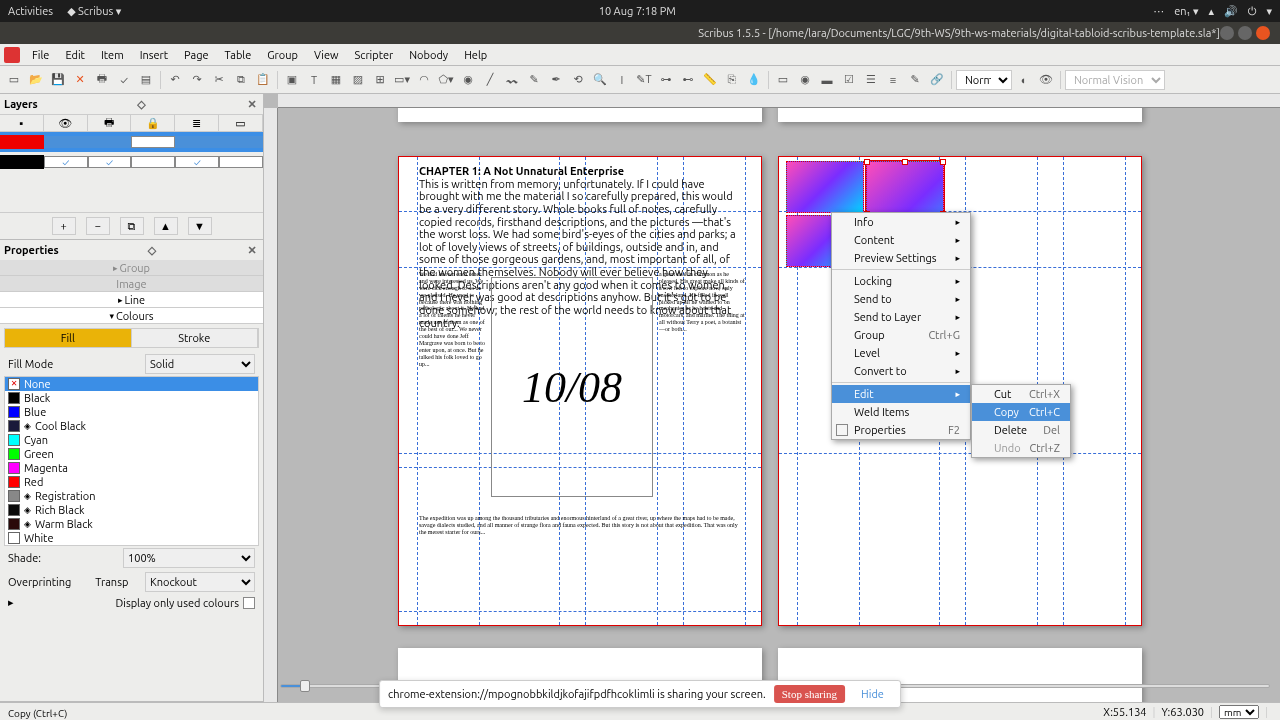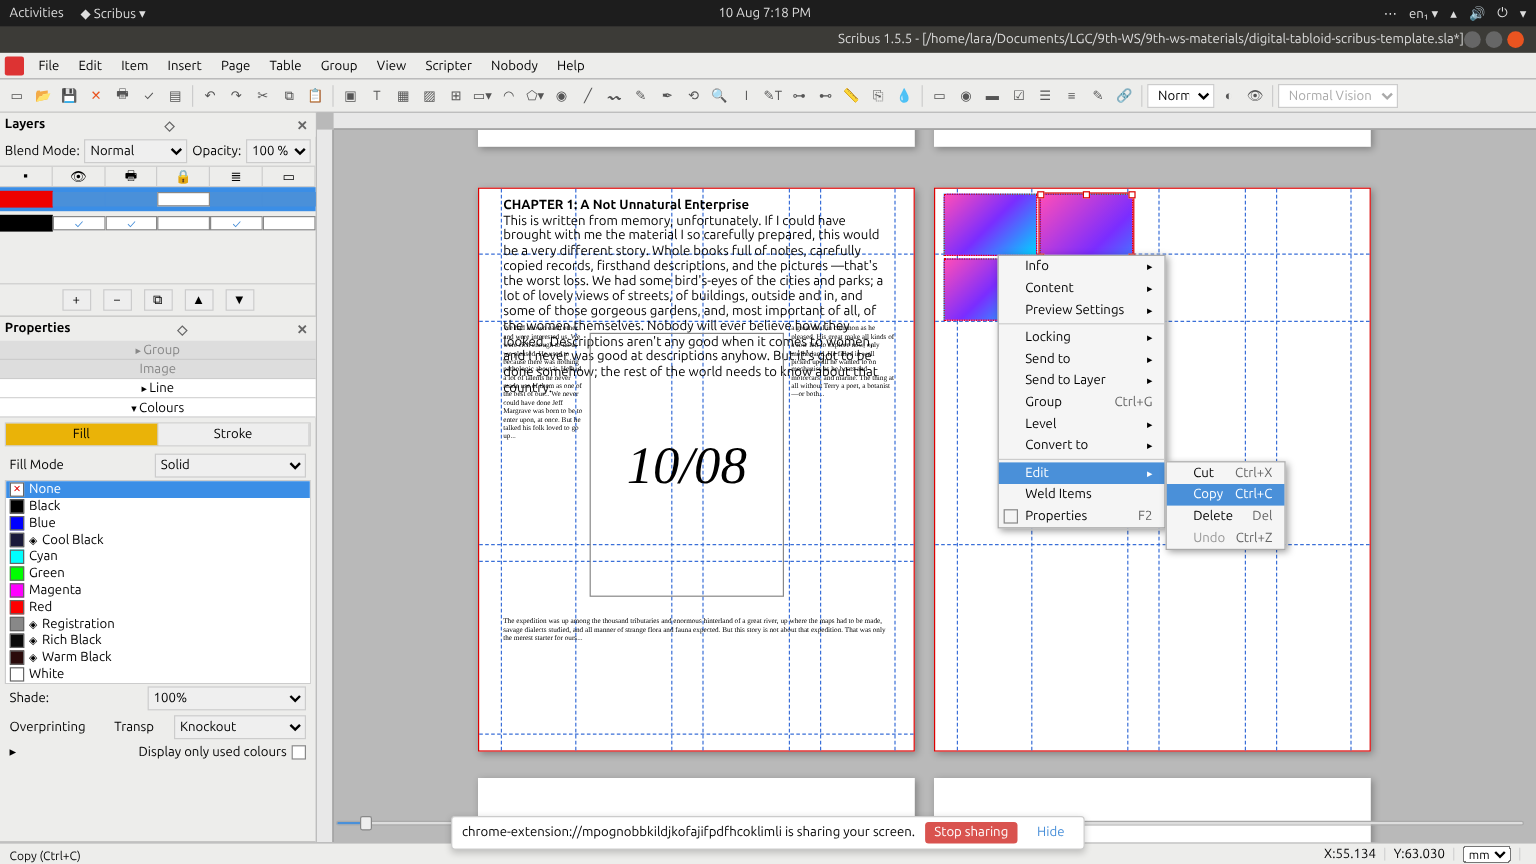--- a/index.html
+++ b/index.html
@@ -94,21 +94,21 @@
 .ctxitem .sc { margin-left: auto; font-size: 11px; color: #666; }
 .ctxitem.hov .sc { color: #fff; }
 .ctxsep { height: 1px; background: #ccc; margin: 2px 0; }
 .ctxitem .chk2 { position: absolute; left: 4px; width: 12px; height: 12px; border: 1px solid #888; }
 
 .submenu { position: absolute; background: #f5f5f5; border: 1px solid #aaa; box-shadow: 2px 2px 6px rgba(0,0,0,0.4); width: 100px; z-index: 201; }
 
 
 .notif { position: absolute; bottom: 12px; left: 50%; transform: translateX(-50%); background: #fff; border: 1px solid #ccc; border-radius: 3px; padding: 4px 8px; display: flex; align-items: center; gap: 8px; box-shadow: 0 2px 6px rgba(0,0,0,0.2); z-index: 300; }
 .notif-btn { padding: 3px 8px; border-radius: 3px; font-size: 11px; }
-.notif-btn.stop { background: #d9534f; color: #fff; }
+.notif-btn.stop { background: #d9534f; color: #fff; font-family: Liberation Serif, serif; }
 .notif-btn.hide { color: #4a90d9; text-align: center; }
 
 
 .statusbar { position: absolute; bottom: 0; left: 0; right: 0; height: 18px; background: #ededeb; border-top: 1px solid #bbb; display: flex; align-items: center; padding: 0 6px; font-size: 10px; }
 .statusbar .sep { margin: 0 6px; color: #ccc; }
 .tooltip { position: absolute; bottom: 0; left: 4px; font-size: 10px; background: #ededeb; padding: 1px 4px; z-index: 50; }
 
 .slider { height: 12px; position: absolute; bottom: 24px; left: 280px; right: 10px; }
 .slider-track { height: 4px; background: linear-gradient(90deg, #4a90d9 2%, #ddd 2%); border: 1px solid #aaa; border-radius: 2px; }
 .slider-thumb { width: 10px; height: 12px; background: #eee; border: 1px solid #888; border-radius: 2px; position: absolute; top: -4px; left: 2%; }
@@ -211,26 +211,20 @@
 <div class="workspace">
 
   <div class="leftpanel">
 
     <div class="panel">
       <div class="panel-head">
         <span>Layers</span>
         <span class="ctrl">◇</span>
         <span class="ctrl">✕</span>
       </div>
-      <div class="panel-row">
-        <label>Blend Mode:</label>
-        <select style="flex:1"><option>Normal</option></select>
-        <label>Opacity:</label>
-        <select style="width:54px"><option>100 %</option></select>
-      </div>
       <div class="layers-tbl">
         <div class="layers-hdr">
           <div>▪</div>
           <div>👁</div>
           <div>🖶</div>
           <div>🔒</div>
           <div>≣</div>
           <div>▭</div>
         </div>
         <div class="layers-row sel">
@@ -307,21 +301,21 @@
             <span>Colours</span>
           </div>
       </div>
       <div class="prop-body" style="flex:1;display:flex;flex-direction:column">
         <div class="tabbtns">
           <div class="active">Fill</div>
           <div>Stroke</div>
         </div>
         <div class="panel-row">
           <label>Fill Mode</label>
-          <select style="margin-left:auto;width:126px"><option>Solid</option></select>
+          <select style="margin-left:auto;width:110px"><option>Solid</option></select>
         </div>
         <div class="colorlist" id="colorlist">
             <div class="colorlist-row sel">
               <div class="swatch" style="background: rgb(255, 255, 255); font-size: 8px; text-align: center; color: rgb(221, 0, 0);">✕</div>
               <span>None</span>
             </div>
             <div class="colorlist-row">
               <div class="swatch" style="background: rgb(0, 0, 0);"></div>
               <span>Black</span>
             </div>

